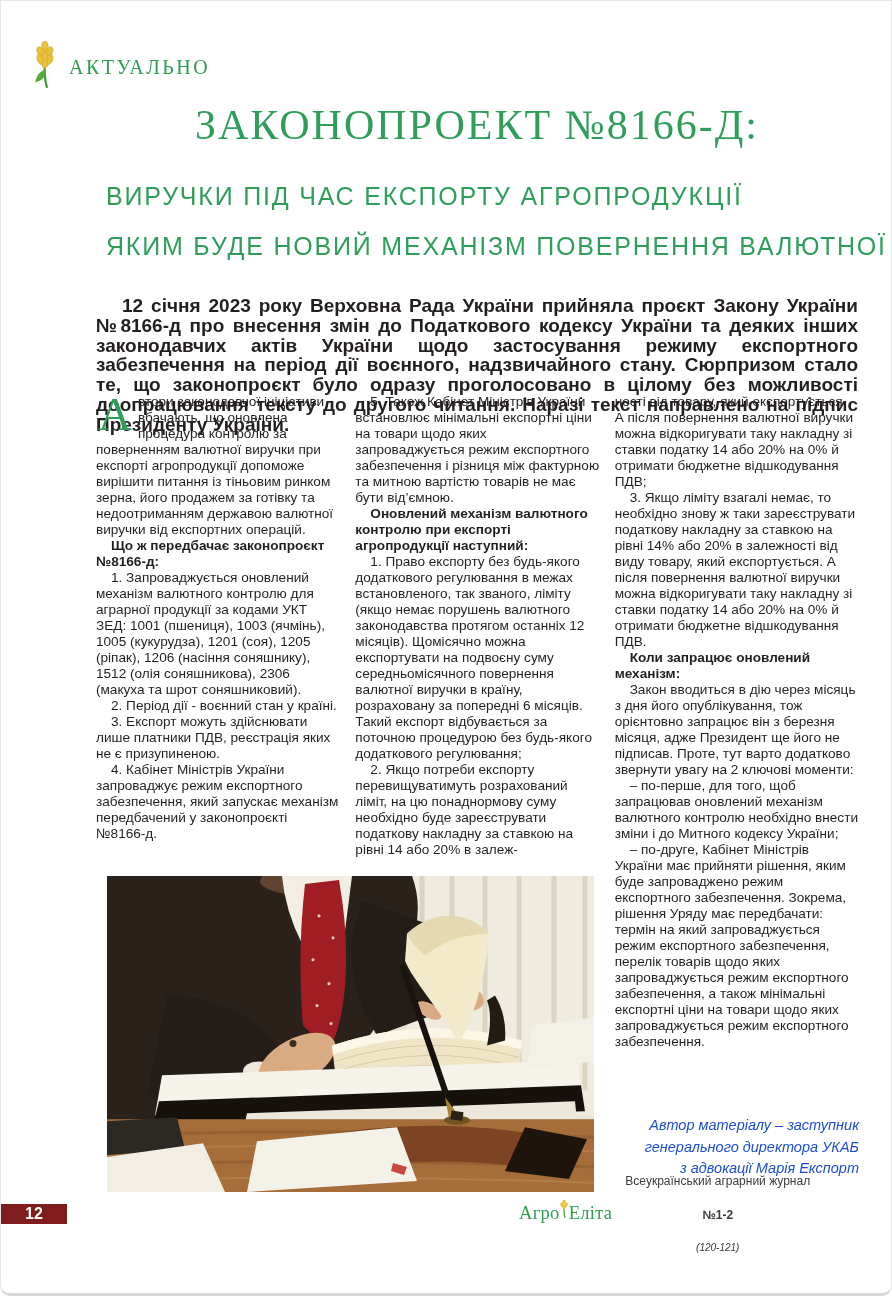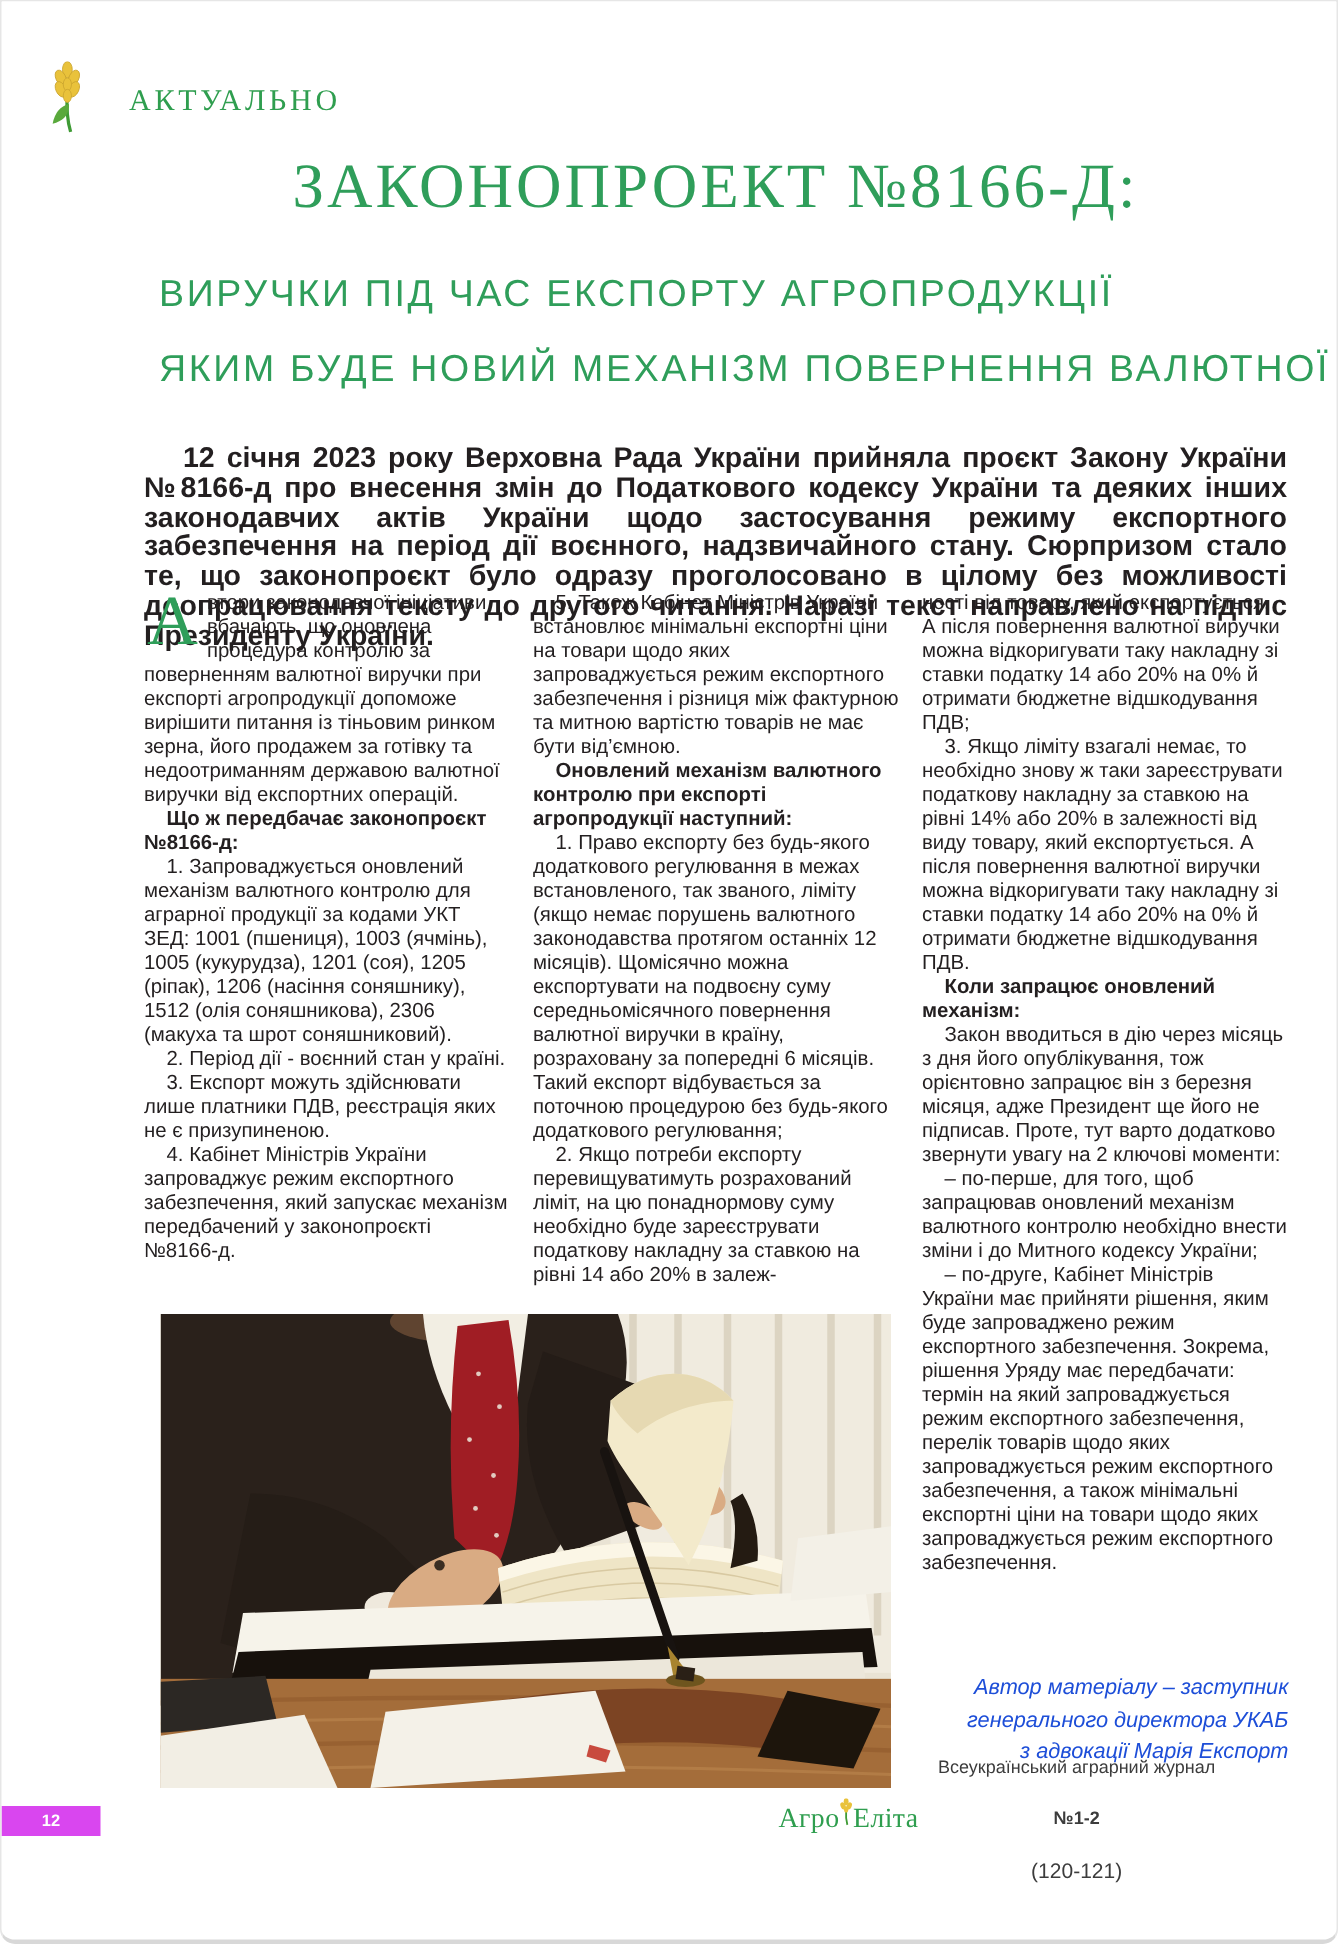--- a/index.html
+++ b/index.html
@@ -9,21 +9,21 @@
     background:#ffffff;
     overflow:hidden;
     font-family:"Liberation Sans","DejaVu Sans",sans-serif;
     color:#231f20;
     box-sizing:border-box;
     border:1px solid #e6e6e6;
     border-bottom:3px solid #d8d8d8;
     border-radius:0 0 10px 10px;
   }
   
-  .tagline{position:absolute;left:30px;top:40px;display:flex;align-items:center;gap:25px;}
+  .tagline{position:absolute;left:30px;top:40px;display:flex;align-items:center;gap:8px;}
   .tagline .txt{
     font-family:"Liberation Serif","DejaVu Serif",serif;
     font-size:20px;letter-spacing:2.5px;color:#2f9e4f;
   }
   
   .title{
     position:absolute;left:95px;top:94px;width:762px;
     font-family:"Liberation Serif","DejaVu Serif",serif;
     font-size:42px;line-height:60px;letter-spacing:2px;
     color:#2f9e5a;text-align:center;white-space:nowrap;
@@ -55,36 +55,36 @@
   .photo{position:absolute;left:106px;top:875px;width:487px;height:316px;overflow:hidden;background:#e9e3d4;}
   .photo svg{display:block;width:100%;height:100%;}
   
   .author{
     position:absolute;left:556px;top:1114px;width:302px;
     text-align:right;font-style:italic;font-size:14.5px;line-height:21.5px;color:#1d4ed8;
   }
   
   .page-num-box{
     position:absolute;left:0;top:1203px;width:66px;height:20px;
-    background:#d946ef;color:#fff;font-size:11px;font-weight:bold;
+    background:#7f1d1d;color:#fff;font-size:16px;font-weight:bold;
     text-align:center;line-height:20px;
   }
   .footer-right{
     position:absolute;left:518px;top:1200px;height:24px;
     display:flex;align-items:center;gap:13px;
   }
   .logo{
     display:flex;align-items:center;
     font-family:"Liberation Serif","DejaVu Serif",serif;
     font-size:18.5px;color:#2f9e4f;letter-spacing:0.3px;
   }
   .logo svg{margin:0 -1px 4px -1px;}
   .journal-line{font-size:12px;color:#3c3c3c;display:flex;align-items:center;gap:20px;white-space:nowrap;flex-direction:column;}
   .journal-line .issue{font-weight:bold;}
-  .journal-line .detail{font-size:14px;}
+  .journal-line .detail{font-size:10px;font-style:italic;}
 </style>
 </head>
 <body>
 
 <div class="page">
 
   <div class="tagline">
     <span>
       <svg width="30" height="48" viewBox="0 0 26 44" aria-hidden="true">
         <path d="M12,20 Q11,33 14,43" stroke="#3f9b35" stroke-width="2" fill="none"></path>

